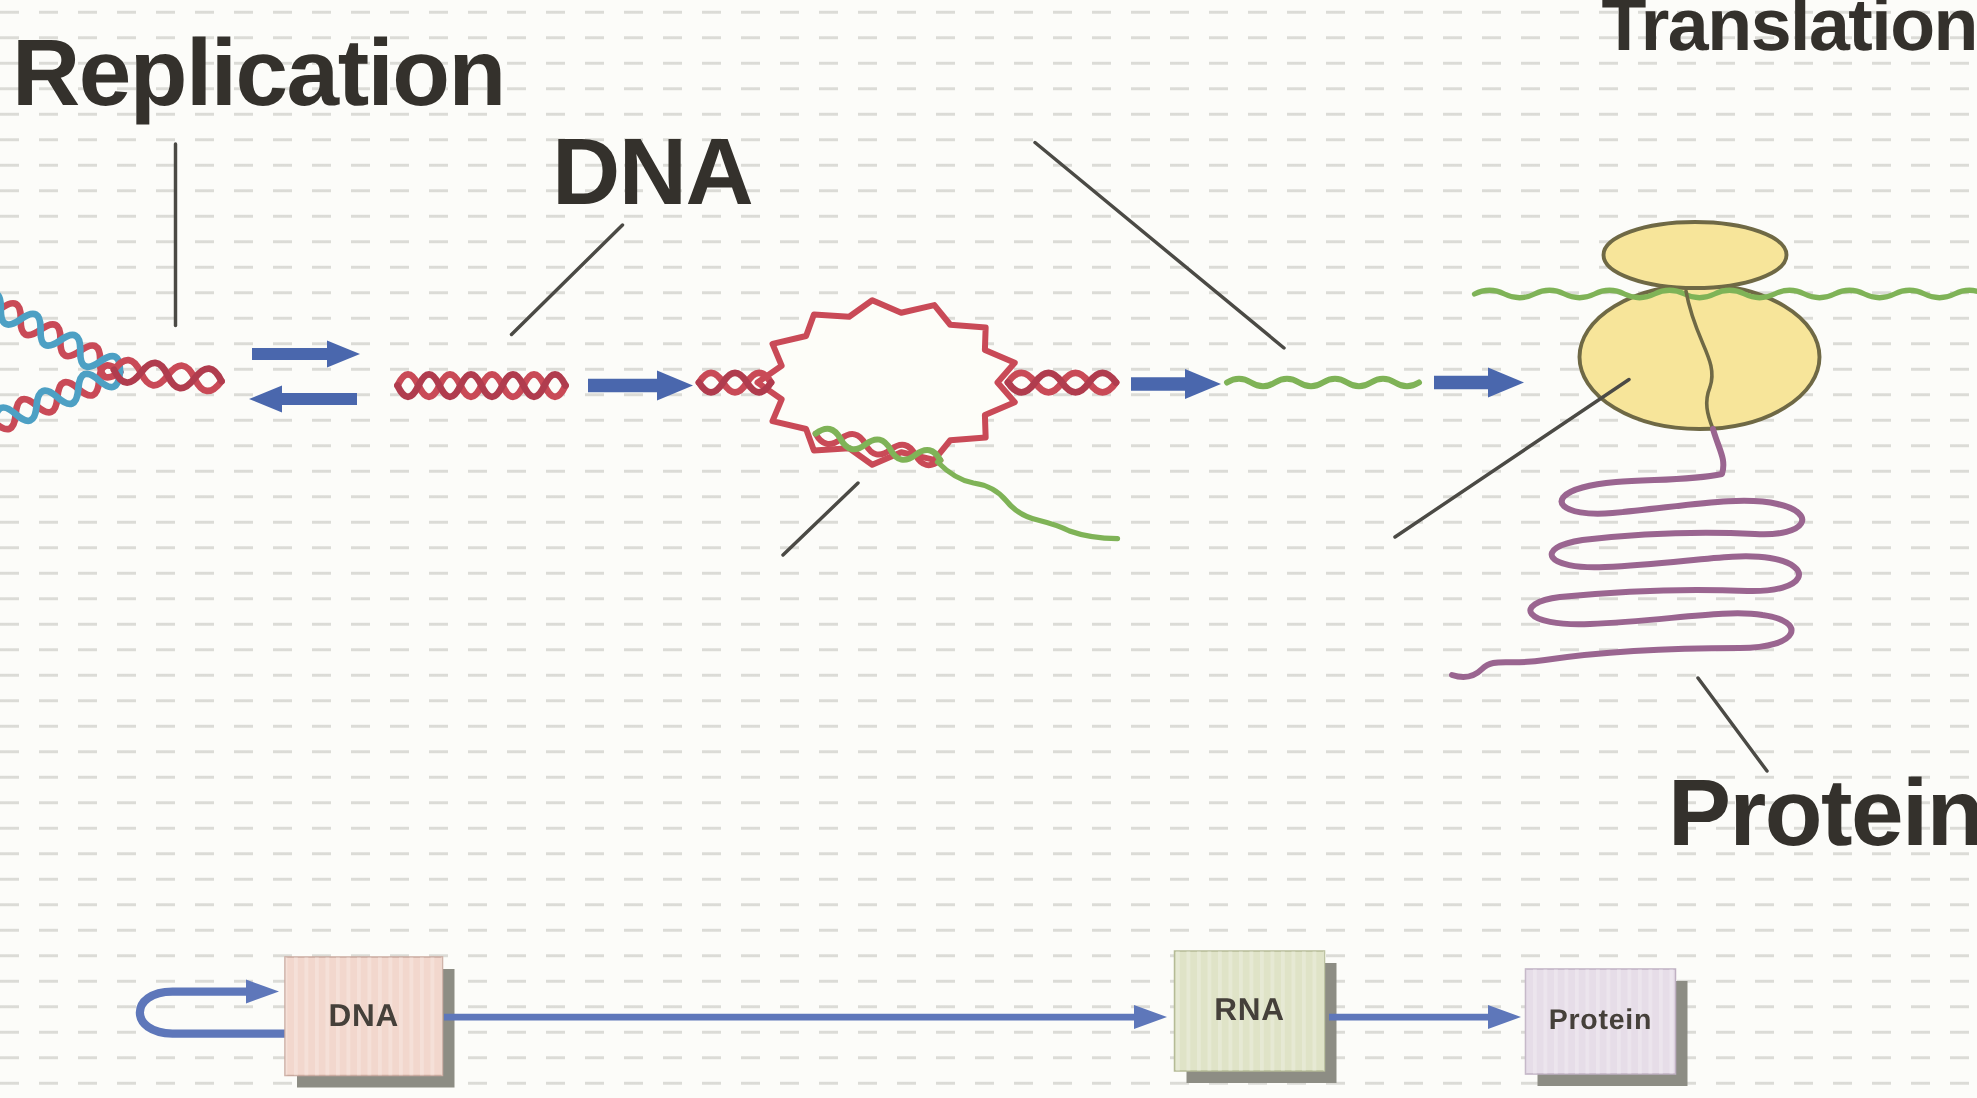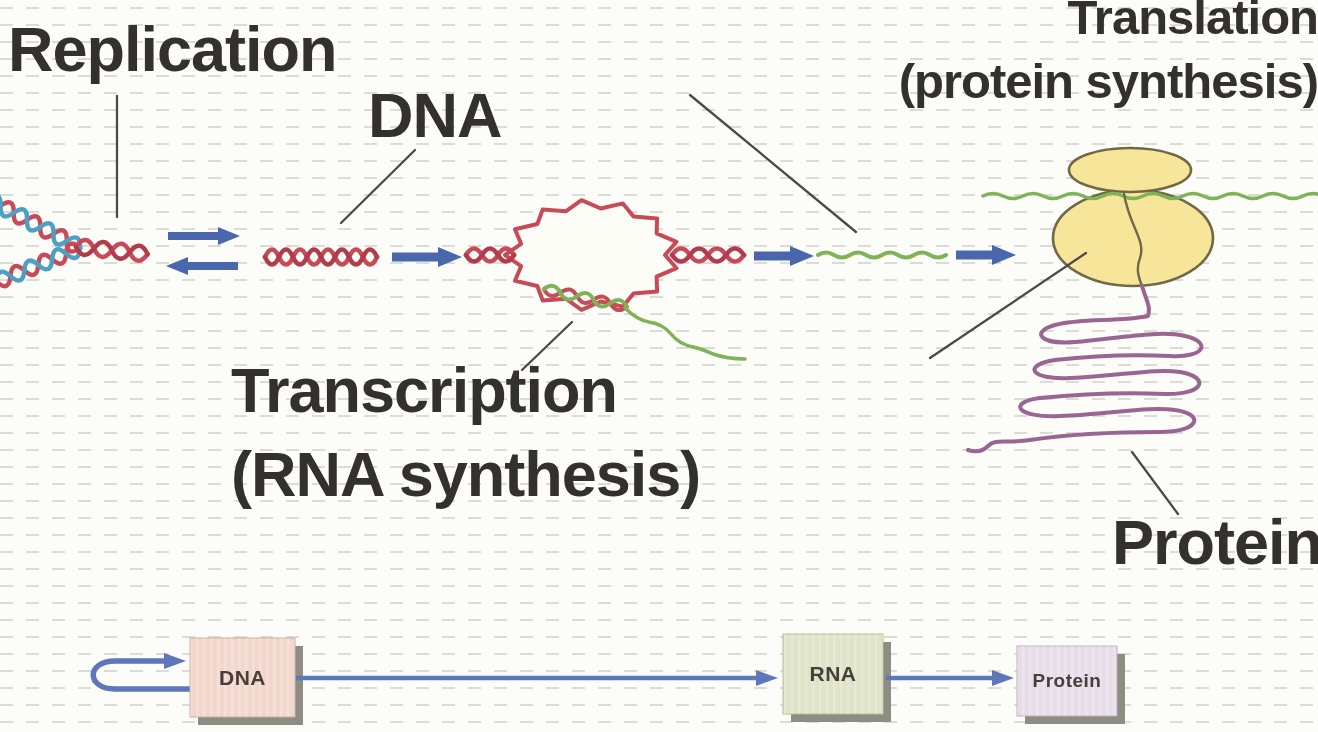--- a/index.html
+++ b/index.html
@@ -167,27 +167,22 @@
     </g>
   </svg>
 
   <div class="lbl" style="left:8px;top:15px">Replication</div>
 
   <div class="lbl" style="left:368px;top:81px">DNA</div>
 
 
   <div class="lbl translation" style="right:0;top:-14px">
     <span class="ln">Translation</span>
-    <span class="ln">(protein synthesis)</span>
   </div>
 
-  <div class="lbl transcription" style="left:231px;top:349px">
-    <span class="ln">Transcription</span>
-    <span class="ln">(RNA synthesis)</span>
-  </div>
 
 
   <div class="lbl" style="left:1112px;top:508px">Protein</div>
 
   <div class="boxlbl" style="left:190px;top:638px;width:105px;height:79px">DNA</div>
   <div class="boxlbl" style="left:783px;top:634px;width:100px;height:80px">RNA</div>
   <div class="boxlbl" style="left:1017px;top:646px;width:100px;height:70px;font-size:19px">Protein</div>
 
 </div>
 

